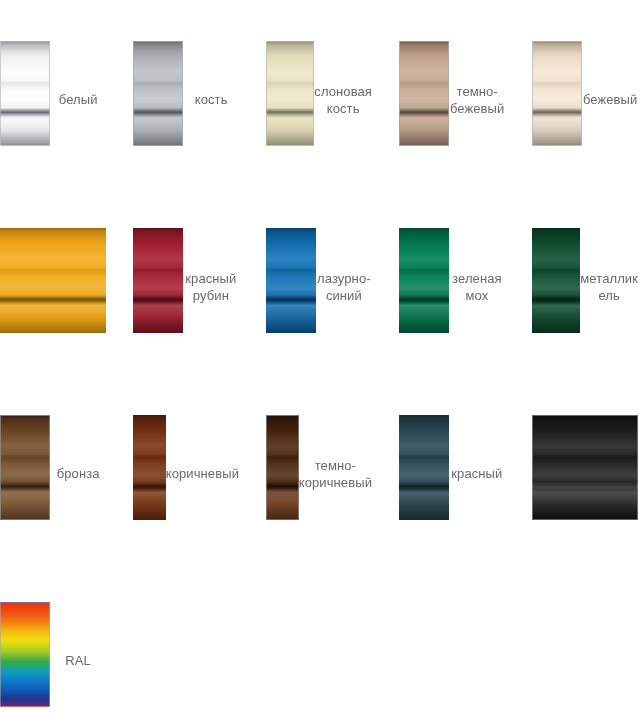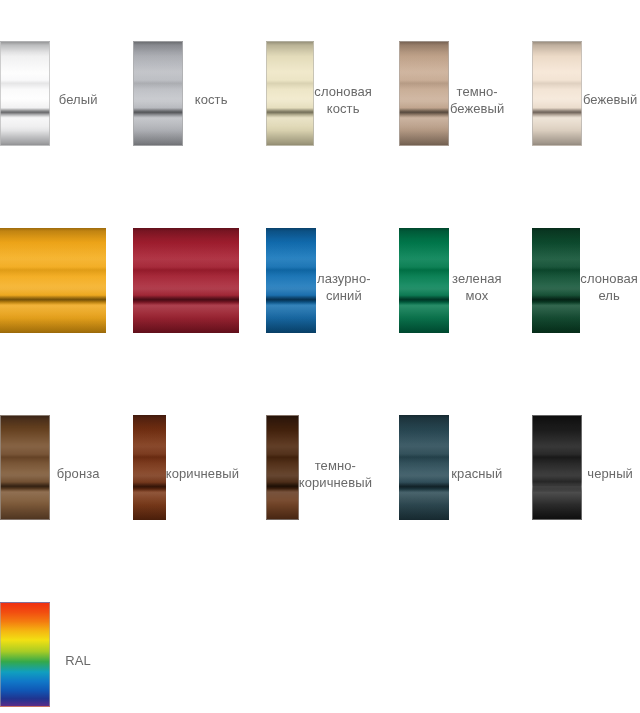--- a/index.html
+++ b/index.html
@@ -126,38 +126,39 @@
     </div>
     <div class="swatch-cell">
       <div class="swatch-tile" style="background: linear-gradient(rgb(226, 154, 20) 0%, rgb(240, 165, 23) 10%, rgb(245, 174, 30) 28%, rgb(241, 168, 24) 40%, rgb(245, 174, 31) 55%, rgb(236, 163, 19) 64%, rgb(176, 122, 12) 68.5%, rgb(240, 167, 22) 73%, rgb(231, 159, 19) 82%, rgb(196, 134, 13) 100%);">
         <div class="panel-shading"></div>
       </div>
     </div>
     <div class="swatch-cell">
       <div class="swatch-tile" style="background: linear-gradient(rgb(139, 23, 39) 0%, rgb(157, 28, 45) 10%, rgb(168, 32, 50) 28%, rgb(159, 29, 46) 40%, rgb(166, 32, 50) 55%, rgb(155, 27, 43) 64%, rgb(108, 18, 32) 68.5%, rgb(158, 29, 46) 73%, rgb(150, 26, 41) 82%, rgb(122, 20, 34) 100%);">
         <div class="panel-shading"></div>
       </div>
+      <div class="swatch-label">красный рубин</div>
     </div>
     <div class="swatch-cell">
       <div class="swatch-tile" style="background: linear-gradient(rgb(13, 93, 153) 0%, rgb(16, 105, 172) 10%, rgb(20, 118, 187) 28%, rgb(16, 108, 174) 40%, rgb(20, 116, 185) 55%, rgb(15, 103, 169) 64%, rgb(11, 74, 122) 68.5%, rgb(16, 109, 174) 73%, rgb(14, 99, 161) 82%, rgb(11, 79, 128) 100%);">
         <div class="panel-shading"></div>
       </div>
       <div class="swatch-label">лазурно-синий</div>
     </div>
     <div class="swatch-cell">
       <div class="swatch-tile" style="background: linear-gradient(rgb(0, 102, 64) 0%, rgb(0, 117, 73) 10%, rgb(0, 128, 82) 28%, rgb(0, 119, 73) 40%, rgb(0, 128, 83) 55%, rgb(0, 115, 74) 64%, rgb(0, 83, 58) 68.5%, rgb(0, 120, 76) 73%, rgb(0, 110, 69) 82%, rgb(0, 90, 59) 100%);">
         <div class="panel-shading"></div>
       </div>
       <div class="swatch-label">зеленая мох</div>
     </div>
     <div class="swatch-cell">
       <div class="swatch-tile" style="background: linear-gradient(rgb(10, 63, 38) 0%, rgb(12, 72, 44) 10%, rgb(14, 81, 51) 28%, rgb(12, 74, 46) 40%, rgb(14, 82, 52) 55%, rgb(11, 71, 43) 64%, rgb(8, 52, 32) 68.5%, rgb(13, 75, 46) 73%, rgb(11, 68, 42) 82%, rgb(8, 56, 32) 100%);">
         <div class="panel-shading"></div>
       </div>
-      <div class="swatch-label">слоновая ель</div>
+      <div class="swatch-label">металлик ель</div>
     </div>
     <div class="swatch-cell">
       <div class="swatch-tile has-border" style="background: linear-gradient(rgb(83, 52, 32) 0%, rgb(101, 64, 31) 10%, rgb(121, 82, 47) 28%, rgb(109, 72, 41) 40%, rgb(122, 84, 48) 55%, rgb(107, 71, 40) 64%, rgb(78, 50, 28) 68.5%, rgb(123, 84, 49) 73%, rgb(122, 85, 50) 82%, rgb(100, 68, 42) 100%);">
         <div class="panel-shading"></div>
       </div>
       <div class="swatch-label">бронза</div>
     </div>
     <div class="swatch-cell">
       <div class="swatch-tile" style="background: linear-gradient(rgb(92, 37, 18) 0%, rgb(109, 44, 17) 10%, rgb(124, 53, 20) 28%, rgb(113, 46, 18) 40%, rgb(123, 53, 20) 55%, rgb(109, 46, 17) 64%, rgb(79, 31, 12) 68.5%, rgb(123, 54, 21) 73%, rgb(114, 48, 15) 82%, rgb(93, 39, 14) 100%);">
         <div class="panel-shading"></div>
@@ -173,21 +174,20 @@
     <div class="swatch-cell">
       <div class="swatch-tile" style="background: linear-gradient(rgb(32, 59, 69) 0%, rgb(38, 68, 79) 10%, rgb(43, 76, 88) 28%, rgb(38, 69, 79) 40%, rgb(43, 77, 89) 55%, rgb(37, 68, 80) 64%, rgb(26, 51, 60) 68.5%, rgb(39, 71, 81) 73%, rgb(36, 64, 73) 82%, rgb(29, 52, 60) 100%);">
         <div class="panel-shading"></div>
       </div>
       <div class="swatch-label">красный</div>
     </div>
     <div class="swatch-cell">
       <div class="swatch-tile has-border" style="background: linear-gradient(rgb(18, 18, 18) 0%, rgb(27, 27, 27) 10%, rgb(33, 33, 33) 28%, rgb(27, 27, 27) 40%, rgb(32, 32, 32) 55%, rgb(26, 26, 26) 64%, rgb(92, 92, 92) 68.5%, rgb(44, 44, 44) 73%, rgb(38, 38, 38) 82%, rgb(20, 20, 20) 100%);">
         <div class="panel-shading"></div>
       </div>
-      <div class="swatch-label">черный</div>
     </div>
     <div class="swatch-cell">
       <div class="swatch-tile has-border ral" style="background: linear-gradient(rgb(240, 48, 17) 0%, rgb(242, 78, 16) 9%, rgb(244, 123, 16) 18%, rgb(245, 181, 17) 27%, rgb(242, 224, 19) 36%, rgb(168, 204, 37) 47%, rgb(52, 169, 74) 57%, rgb(16, 159, 191) 67%, rgb(16, 120, 200) 76%, rgb(16, 87, 181) 85%, rgb(32, 52, 143) 93%, rgb(90, 45, 138) 100%);">
         <div class="panel-shading"></div>
       </div>
       <div class="swatch-label">RAL</div>
     </div>
   </div>
 
 </body></html>

